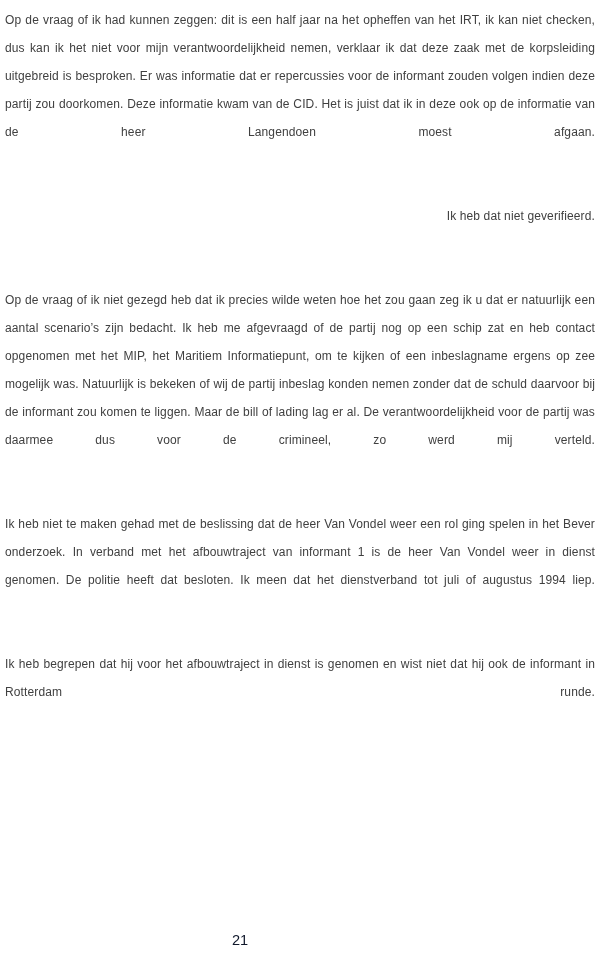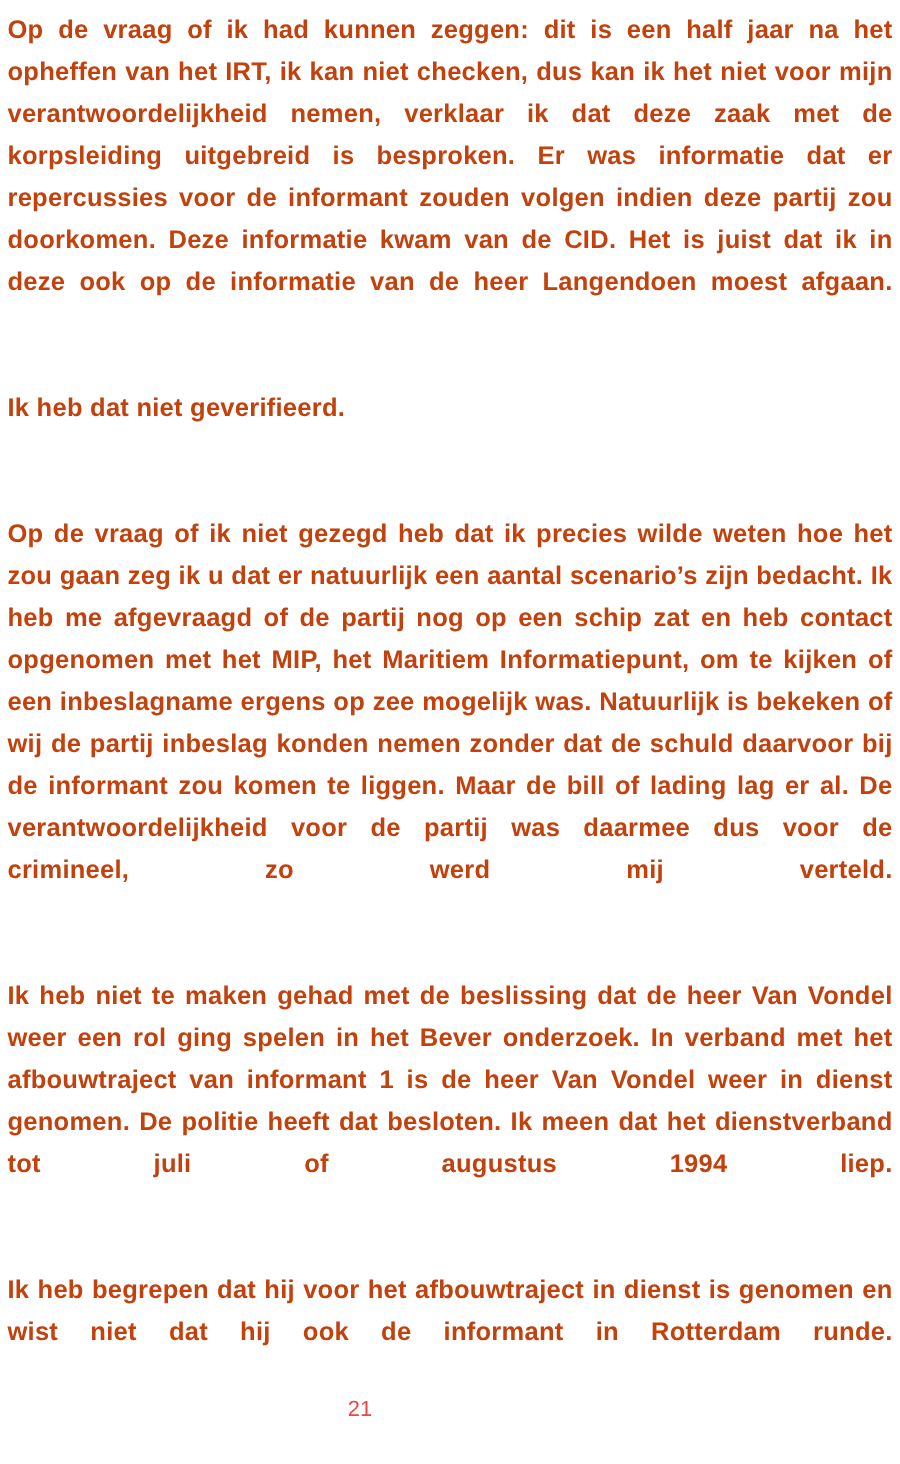--- a/index.html
+++ b/index.html
@@ -25,50 +25,49 @@
   }
   .body-text {
     position: absolute;
     left: 5px;
     top: 6px;
     width: 590px;
   }
   .para {
     text-align: justify;
     text-justify: inter-word;
-    font-size: 17px;
+    font-size: 12px;
     line-height: 28px;
     margin: 0 0 28px 0;
-    color: #c2410c;
+    color: #404040;
     letter-spacing: 0.01em;
-    font-weight: bold;
     -webkit-font-smoothing: none;
   }
   .para:last-child {
     margin-bottom: 0;
     margin-top: 27px;
   }
   
   .para::after {
     content: "";
     display: inline-block;
     width: 100%;
   }
   .para.no-justify {
-    text-align: left;
+    text-align: right;
   }
   .page-number {
     position: absolute;
     left: 0;
     top: 930px;
     width: 480px;
     text-align: center;
     font-size: 14.6px;
     line-height: 20px;
-    color: #ef4444;
+    color: #0f172a;
   }
 </style>
 </head>
 <body>
 
 <div class="page">
 
   <div class="body-text">
 
     <p class="para">Op de vraag of ik had kunnen zeggen: dit is een half jaar na het opheffen van het IRT, ik kan niet checken, dus kan ik het niet voor mijn verantwoordelijkheid nemen, verklaar ik dat deze zaak met de korpsleiding uitgebreid is besproken. Er was informatie dat er repercussies voor de informant zouden volgen indien deze partij zou doorkomen. Deze informatie kwam van de CID. Het is juist dat ik in deze ook op de informatie van de heer Langendoen moest afgaan.</p>

